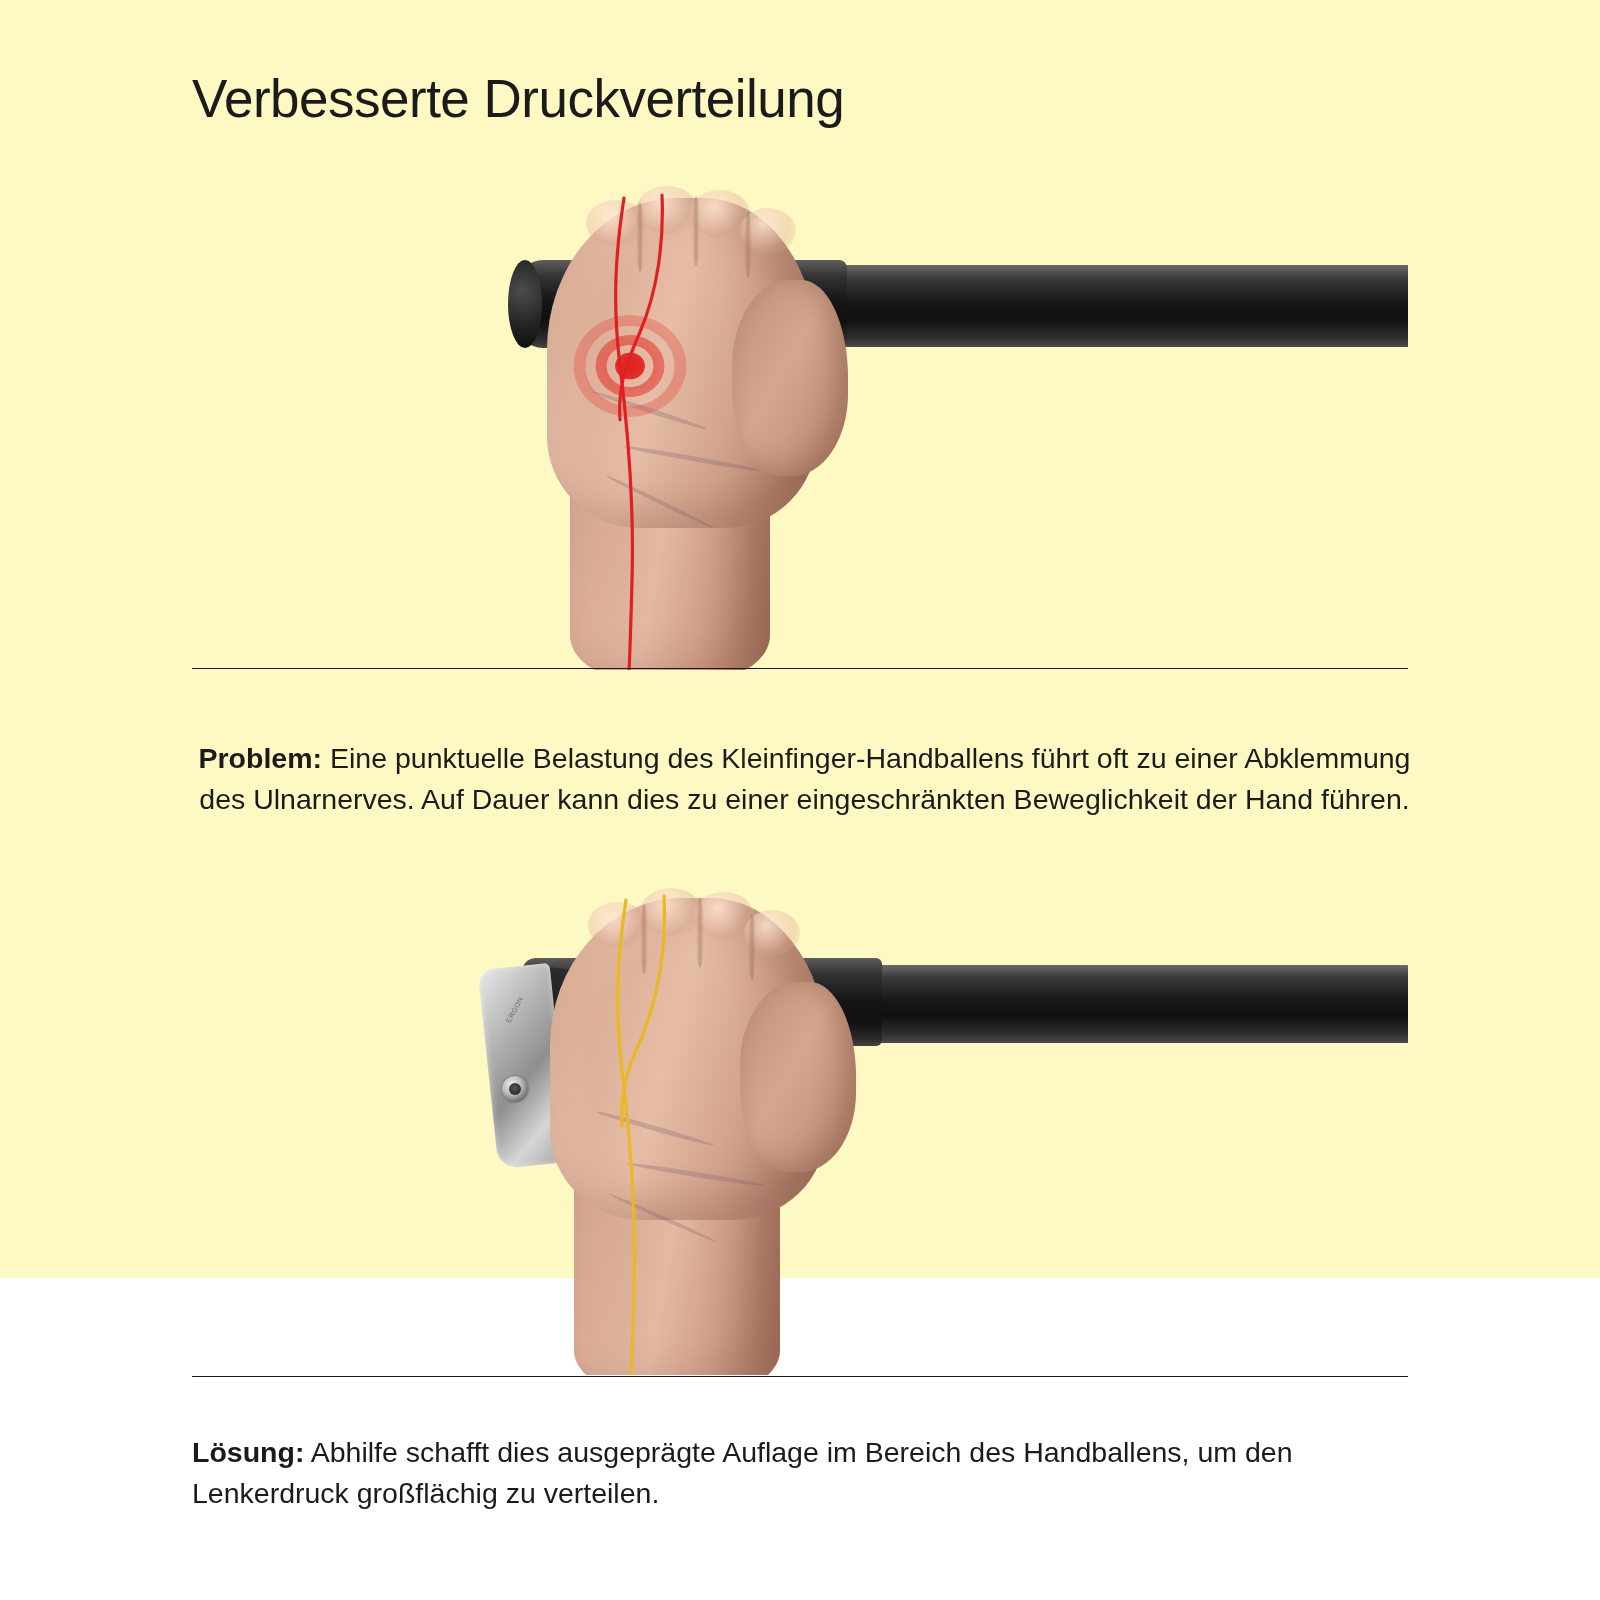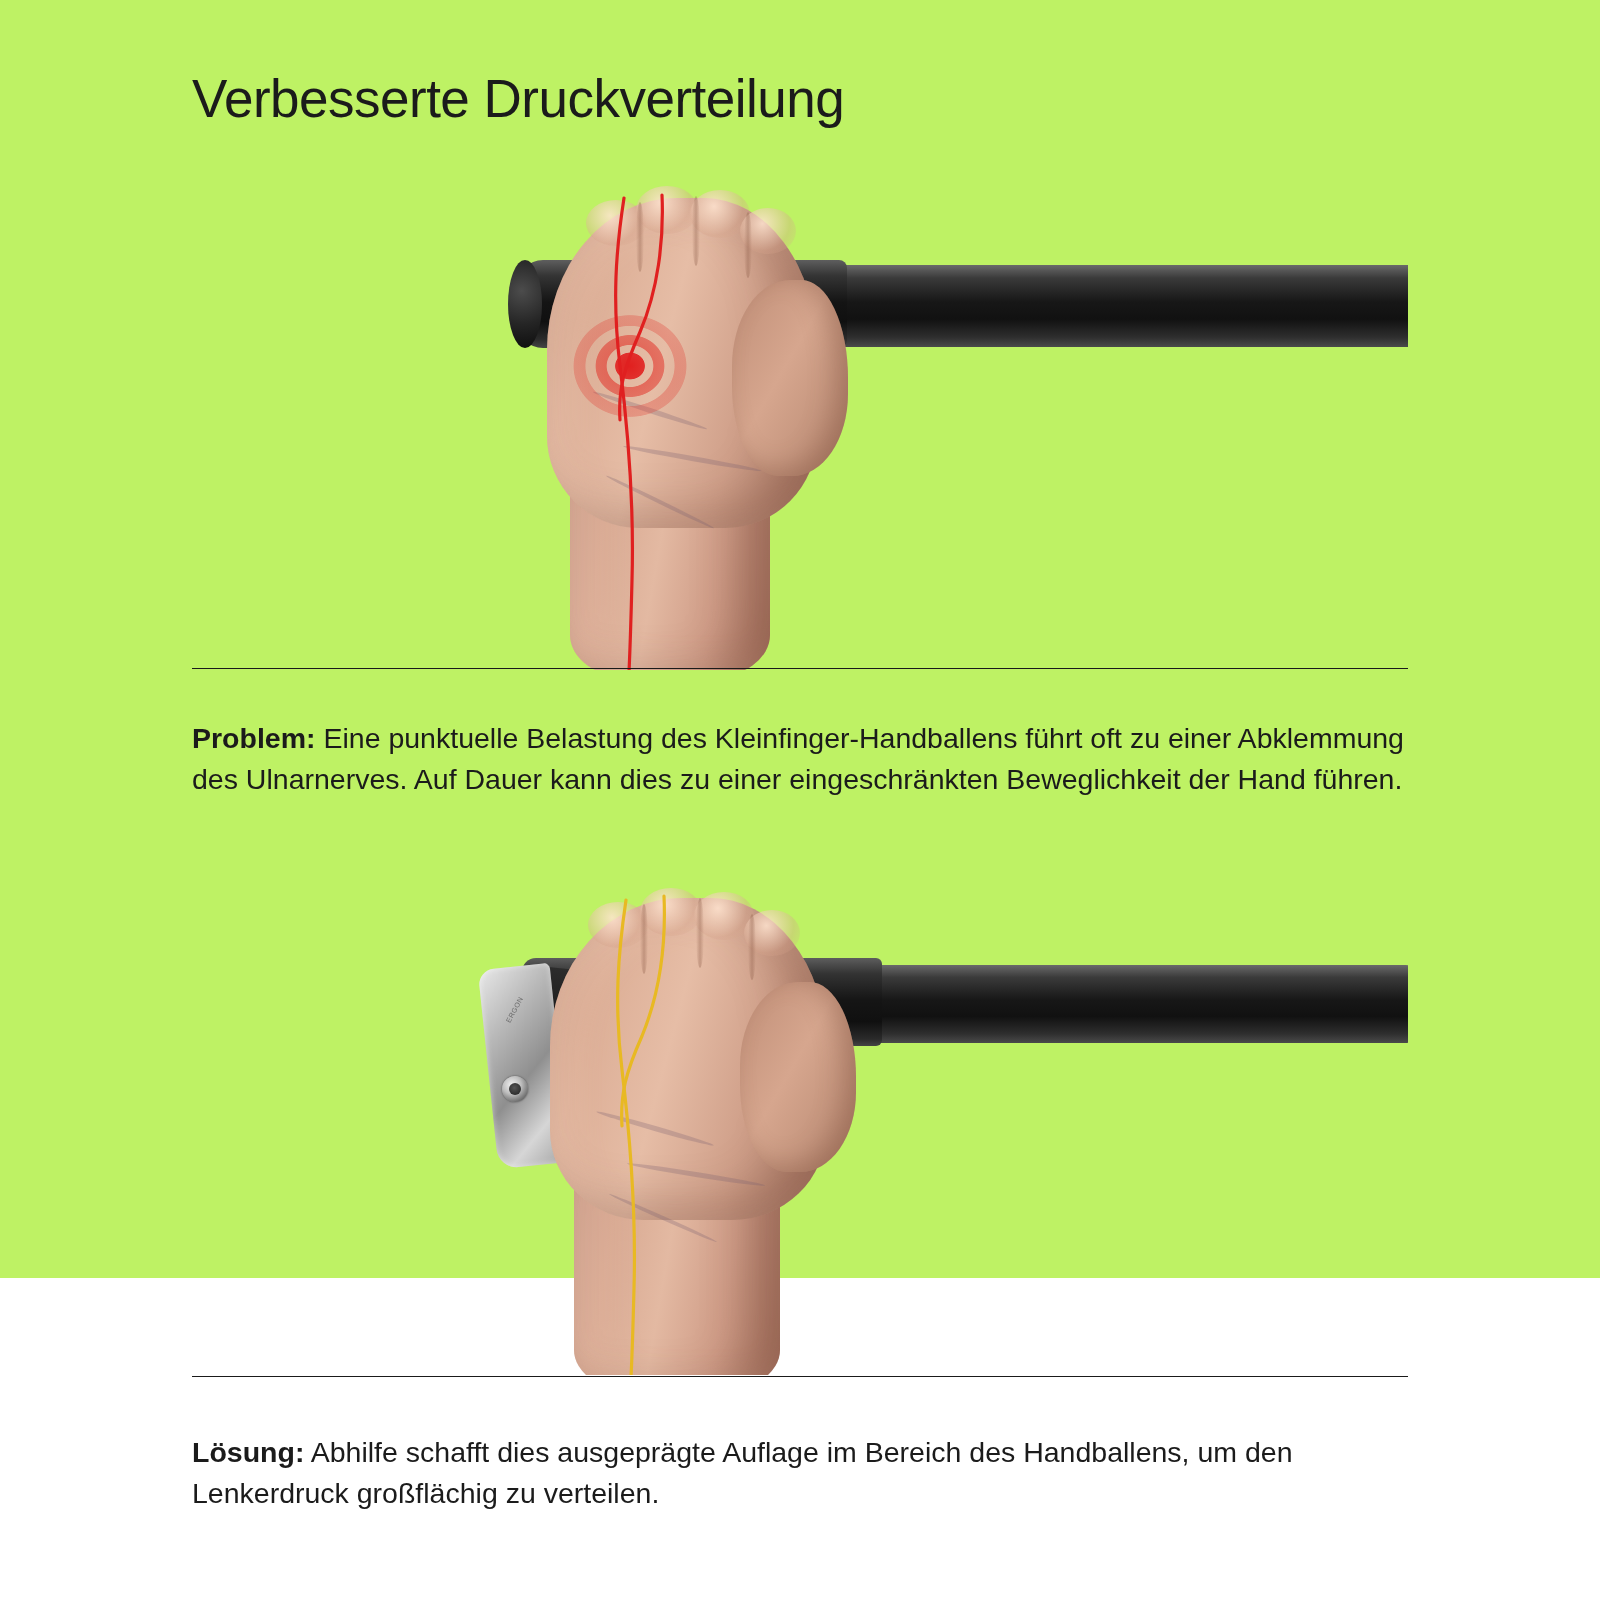--- a/index.html
+++ b/index.html
@@ -13,21 +13,21 @@
     font-family: "Liberation Sans", sans-serif;
     color: #1a1a1a;
     overflow: hidden;
     position: relative;
   }
 
   .page {
     position: relative;
     width: 1600px;
     height: 1278px;
-    background: #bef264;
+    background: #fef9c3;
   }
 
   
   .title {
     position: absolute;
     left: 192px;
     top: 68px;
     font-size: 53px;
     font-weight: 400;
     letter-spacing: -0.5px;
@@ -179,21 +179,21 @@
 
   
   .caption {
     position: absolute;
     left: 192px;
     width: 1225px;
     font-size: 28.5px;
     line-height: 41px;
     color: #1b1b1b;
   }
-  .caption-1 { top: 718px; }
+  .caption-1 { top: 738px; text-align: center; }
   .caption-2 { top: 1432px; }
   .caption b {
     font-weight: 700;
   }
 </style>
 </head>
 <body>
 
 <div class="page">
 

